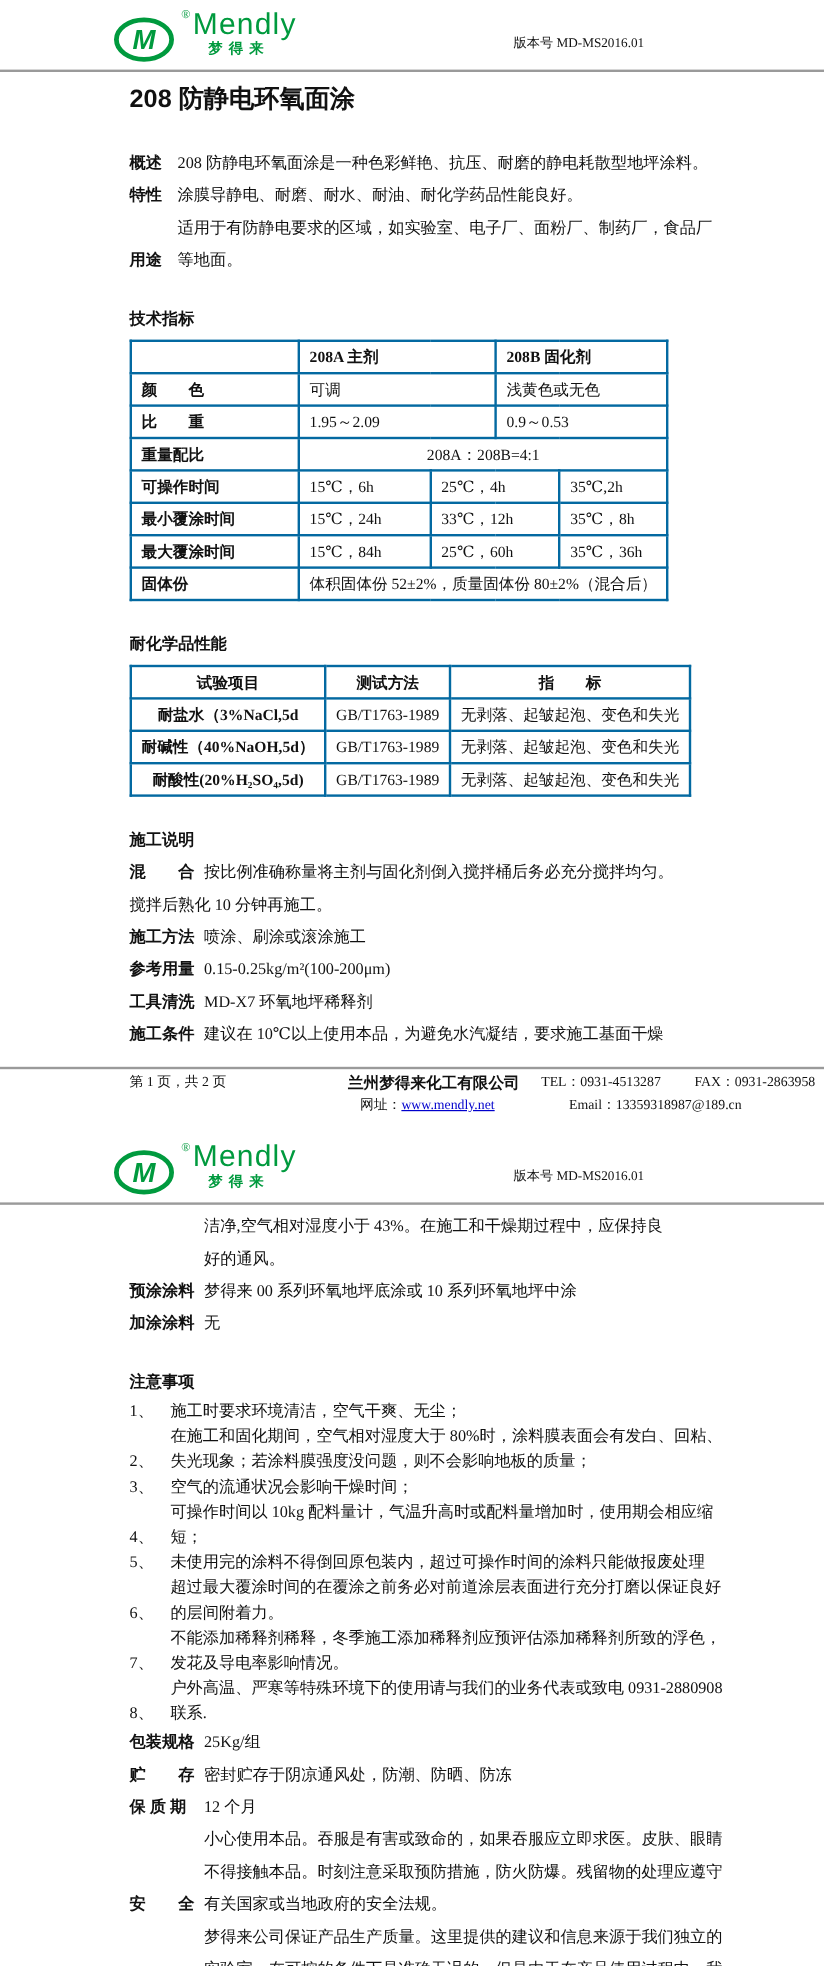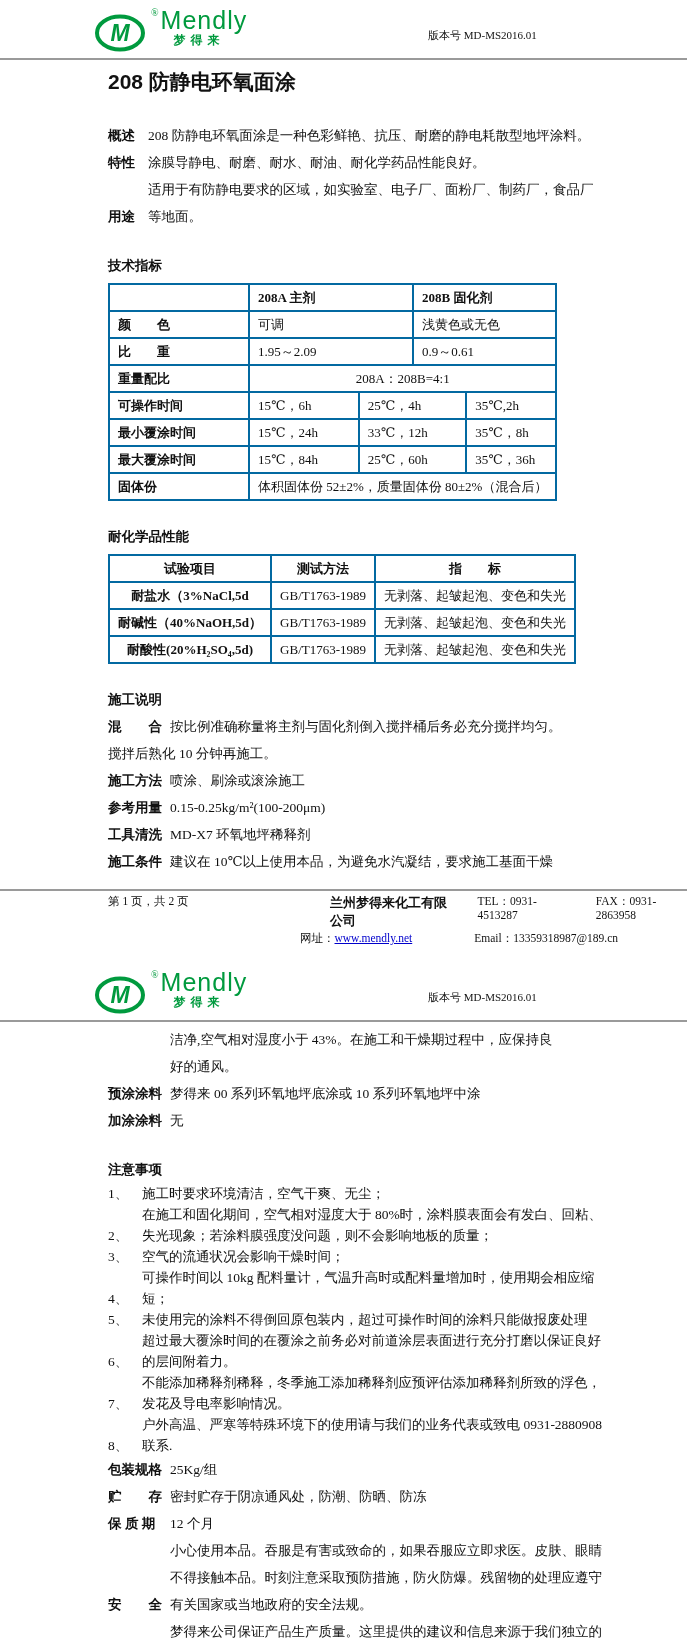--- a/index.html
+++ b/index.html
@@ -25,21 +25,21 @@
   table{border-collapse:collapse;table-layout:fixed;margin:4px 0 6px 0;font-size:13px;}
   td{border:2px solid #0369a1;padding:3px 8px;height:19px;line-height:19px;overflow:hidden;white-space:nowrap;}
   td.lblcell{font-weight:bold;}
   td.c{text-align:center;}
   .notes .row{line-height:21px;}
   .notes .num{flex:0 0 34px;}
   .indent62{padding-left:62px;line-height:27px;}
   .page-footer{border-top:2px solid #9a9a9a;margin-top:14px;padding:3px 0 2px 0;font-size:11.5px;}
   .foot-line1{display:flex;align-items:flex-start;}
   .foot-pageinfo{margin-left:108px;flex:0 0 110px;}
-  .foot-company{font-weight:bold;font-size:13px;margin-left:112px;}
+  .foot-company{font-weight:bold;font-size:13px;margin-left:72px;}
   .foot-tel{margin-left:18px;}
   .foot-fax{margin-left:28px;}
   .foot-line2{display:flex;margin-top:1px;}
   .foot-web{margin-left:300px;}
   .foot-email{margin-left:62px;}
   a.weblink{text-decoration:underline;}
   .page2-gap{height:14px;}
   .green{color:#009a3e;}
   .reg{font-size:10px;vertical-align:top;line-height:10px;}
 </style>
@@ -96,21 +96,21 @@
       <td colspan="2" class="lblcell">208B 固化剂</td>
     </tr>
     <tr>
       <td class="lblcell">颜　　色</td>
       <td colspan="2">可调</td>
       <td colspan="2">浅黄色或无色</td>
     </tr>
     <tr>
       <td class="lblcell">比　　重</td>
       <td colspan="2">1.95～2.09</td>
-      <td colspan="2">0.9～0.61</td>
+      <td colspan="2">0.9～0.53</td>
     </tr>
     <tr>
       <td class="lblcell">重量配比</td>
       <td colspan="4" class="c">208A：208B=4:1</td>
     </tr>
     <tr>
       <td class="lblcell">可操作时间</td>
       <td>15℃，6h</td>
       <td colspan="2">25℃，4h</td>
       <td>35℃,2h</td>

